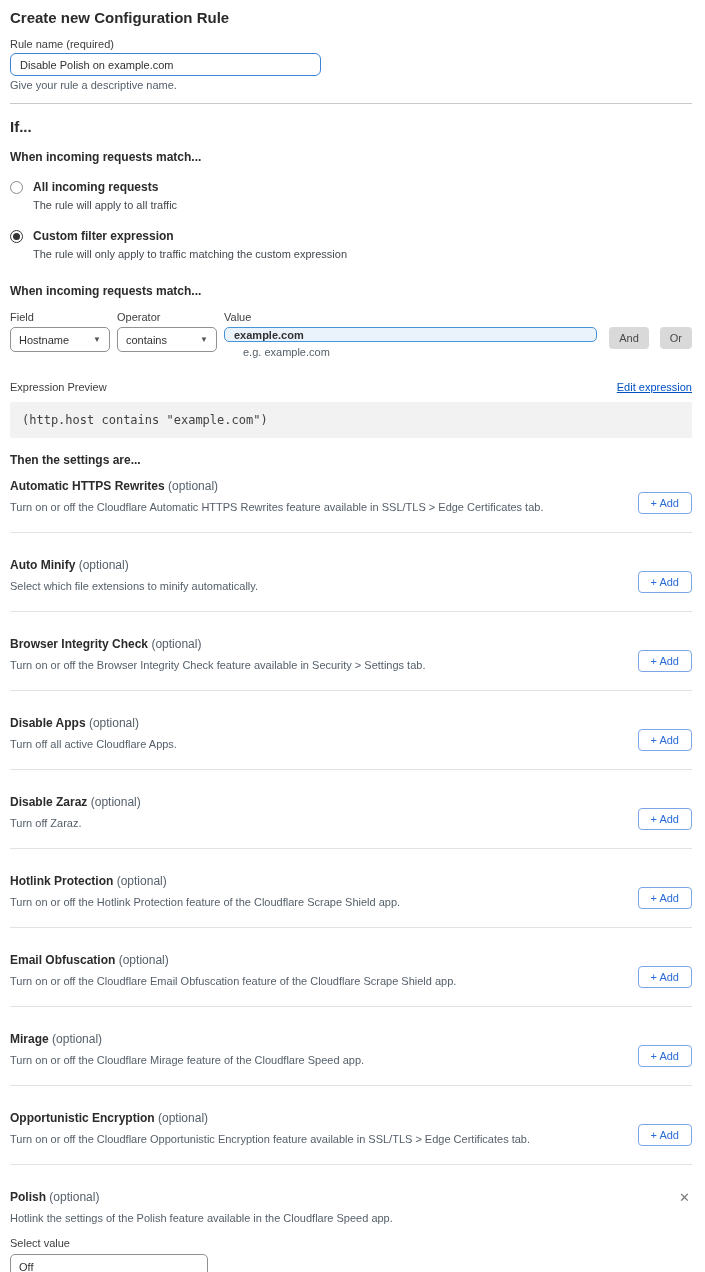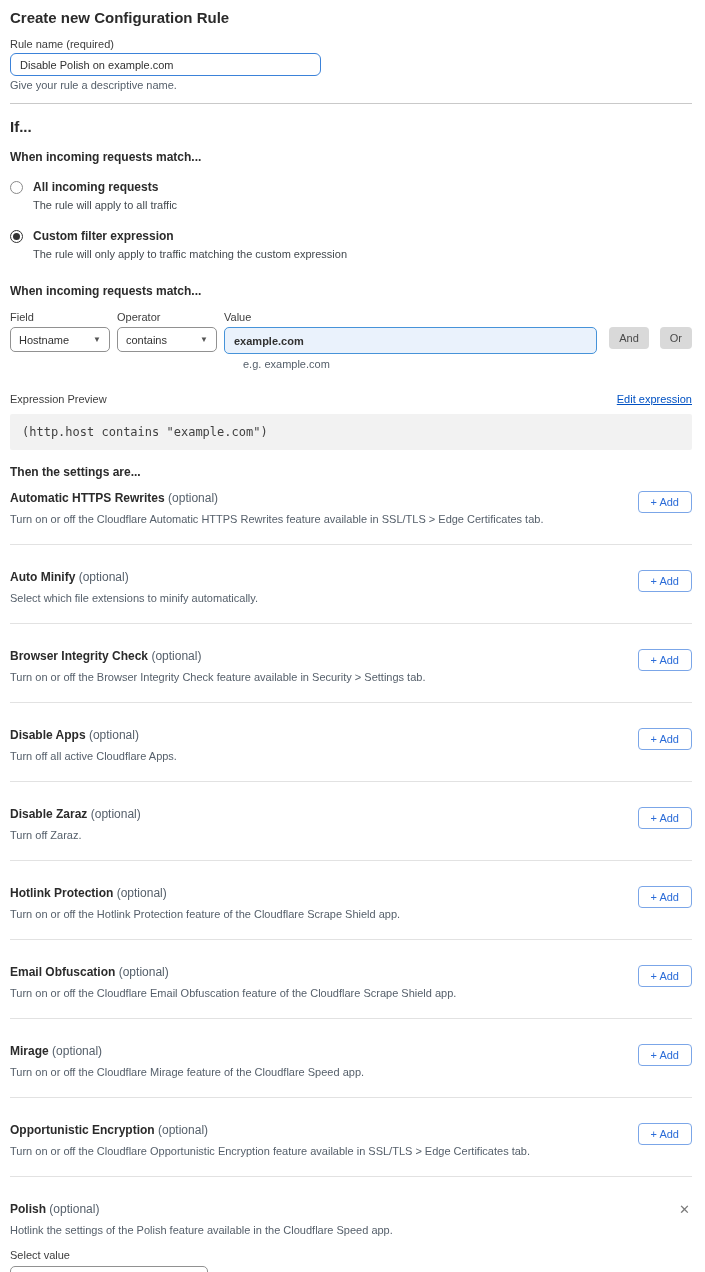--- a/index.html
+++ b/index.html
@@ -68,21 +68,21 @@
 
   .select-box {
     height: 25px; border: 1px solid #919191; border-radius: 5px;
     background: #fff; display: flex; align-items: center;
     padding: 0 8px; cursor: pointer;
   }
   .select-box .select-value { flex: 1; font-size: 11px; color: #313131; }
   .caret { font-size: 8px; color: #555; margin-left: 4px; }
 
   .value-input {
-    height: 27px; width: 100%;
+    height: 15px; width: 100%;
     border: 1px solid #4693d9; border-radius: 5px;
     background: #eaf2fc; padding: 0 9px;
     font-family: "Liberation Sans", sans-serif;
     font-size: 11px; font-weight: bold; color: #313131; outline: none;
   }
   .value-helper { margin-top: 3px; margin-left: 19px; }
 
   .andor-group { display: flex; padding-top: 17px; }
   .gray-btn {
     border: none; background: #d9d9d9; color: #494949;
@@ -97,21 +97,21 @@
 
   .code-box {
     margin-top: 9px; background: #f2f2f2; border-radius: 2px;
     padding: 11px 12px;
     font-family: "DejaVu Sans Mono", "Liberation Mono", monospace;
     font-size: 12px; color: #414141; line-height: 14px;
   }
 
   .then-heading { margin-top: 15px; }
 
-  .setting-item { display: flex; justify-content: space-between; align-items: flex-start; padding: 25px 0 18px 0; }
+  .setting-item { display: flex; justify-content: space-between; align-items: flex-end; padding: 25px 0 18px 0; }
   #settings-list .setting-item:first-child { padding-top: 11px; }
   .setting-text { max-width: 560px; }
   .setting-title { font-size: 12px; line-height: 15px; }
   .setting-name { font-weight: bold; color: #2b2b2b; }
   .setting-optional { color: #56606b; font-weight: normal; }
   .setting-desc { font-size: 11px; color: #56606b; line-height: 14px; margin-top: 6px; }
   .add-btn {
     background: #ffffff; border: 1px solid #7ba6e8; color: #2b6cd8;
     font-family: "Liberation Sans", sans-serif; font-size: 11px;
     padding: 4px 12px; border-radius: 4px; cursor: pointer; white-space: nowrap;

